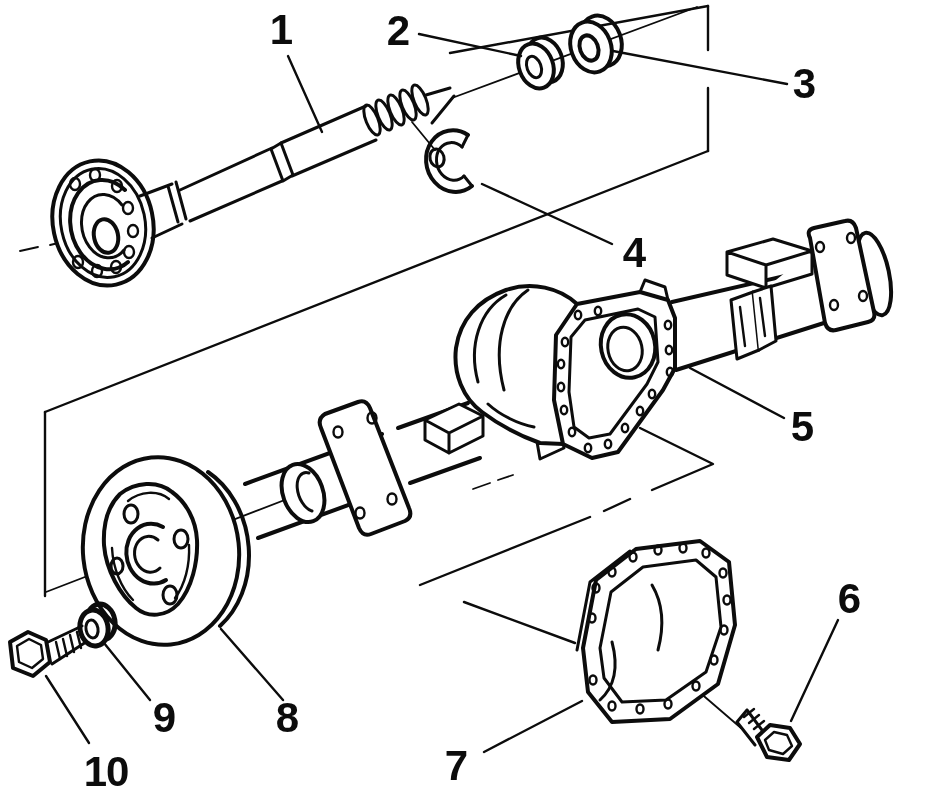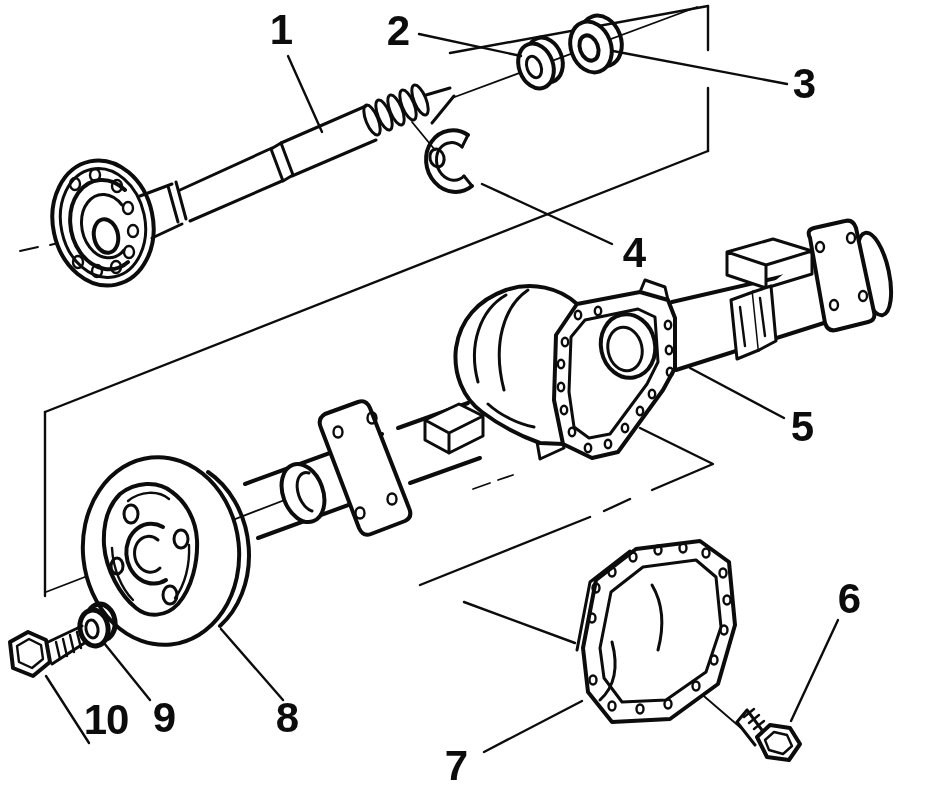--- a/index.html
+++ b/index.html
@@ -246,14 +246,14 @@
 
   <div class="callout" style="left:281px;top:30px">1</div>
   <div class="callout" style="left:398px;top:31px">2</div>
   <div class="callout" style="left:804px;top:84px">3</div>
   <div class="callout" style="left:634px;top:253px">4</div>
   <div class="callout" style="left:802px;top:427px">5</div>
   <div class="callout" style="left:849px;top:599px">6</div>
   <div class="callout" style="left:456px;top:766px">7</div>
   <div class="callout" style="left:287px;top:718px">8</div>
   <div class="callout" style="left:164px;top:718px">9</div>
-  <div class="callout" style="left:106px;top:720px">10</div>
+  <div class="callout" style="left:106px;top:772px">10</div>
 </div>
 
 </body></html>

